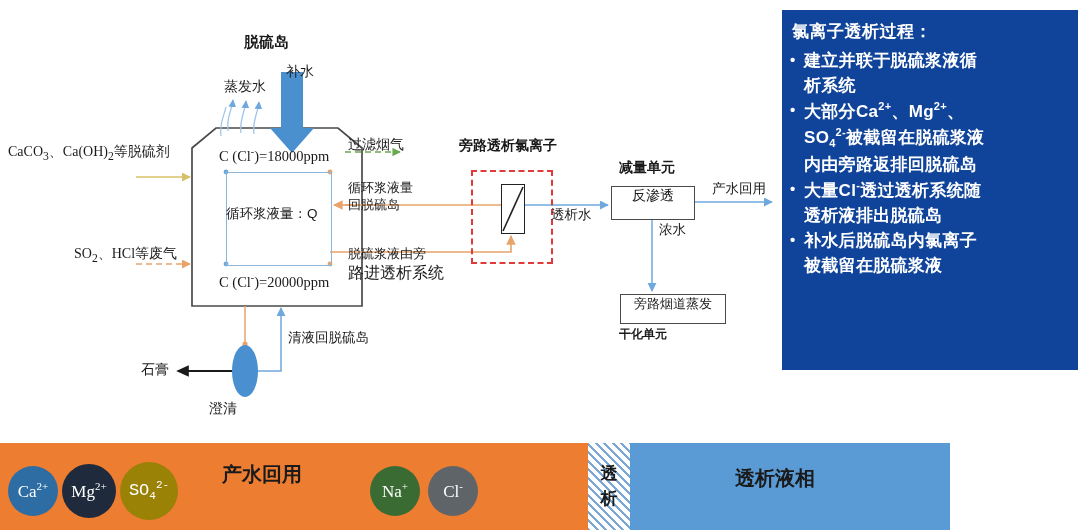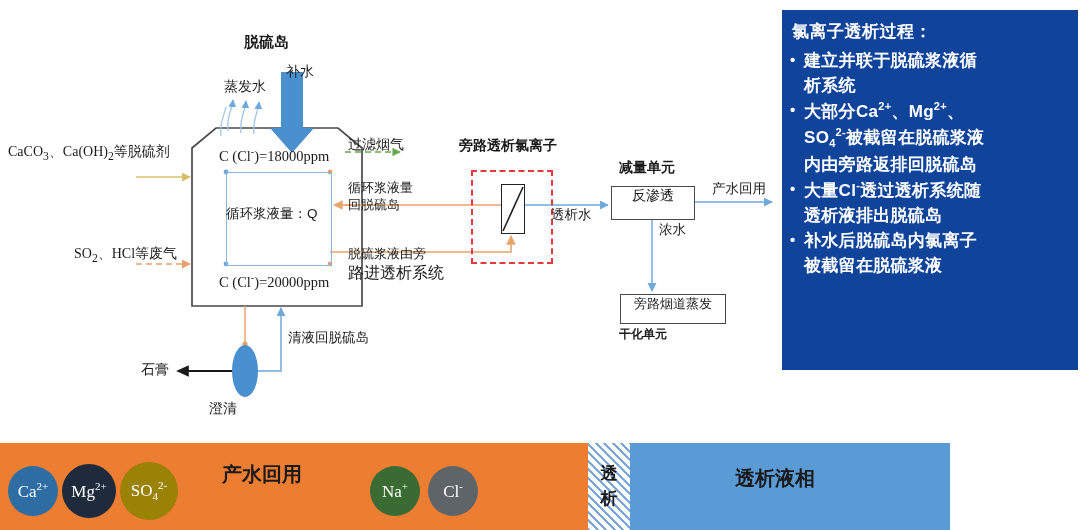--- a/index.html
+++ b/index.html
@@ -271,21 +271,21 @@
     <div class="abs legend-phase" style="left:222px;top:18px;">产水回用</div>
     <div class="abs legend-phase" style="left:735px;top:22px;">透析液相</div>
 
     <div class="abs" id="ion-holder" style="left:0;top:0;width:588px;height:87px;">
         <div class="ion abs" style="left: 8px; top: 23px; width: 50px; height: 50px; background: rgb(46, 109, 164);">
           <span>Ca<sup>2+</sup></span>
         </div>
         <div class="ion abs" style="left: 62px; top: 21px; width: 54px; height: 54px; background: rgb(31, 42, 60); align-items: center;">
           <span>Mg<sup>2+</sup></span>
         </div>
-        <div class="ion abs" style="left: 120px; top: 19px; width: 58px; height: 58px; background: rgb(154, 130, 7);">
+        <div class="ion abs" style="left: 120px; top: 19px; width: 58px; height: 58px; background: rgb(154, 130, 7); font-family: Liberation Mono, monospace;">
           <span>SO<sub>4</sub><sup>2-</sup></span>
         </div>
         <div class="ion abs" style="left: 370px; top: 23px; width: 50px; height: 50px; background: rgb(58, 107, 51);">
           <span>Na<sup>+</sup></span>
         </div>
         <div class="ion abs" style="left: 428px; top: 23px; width: 50px; height: 50px; background: rgb(95, 100, 104);">
           <span>Cl<sup>-</sup></span>
         </div>
       </div>
   </div>

